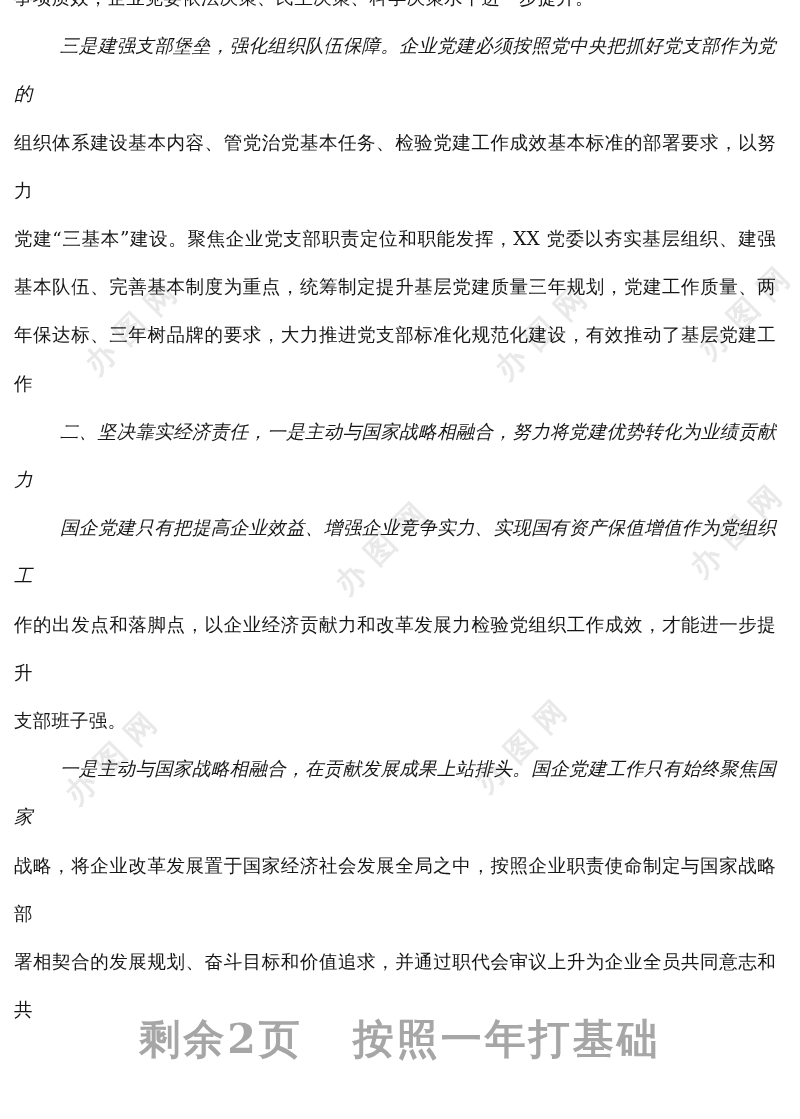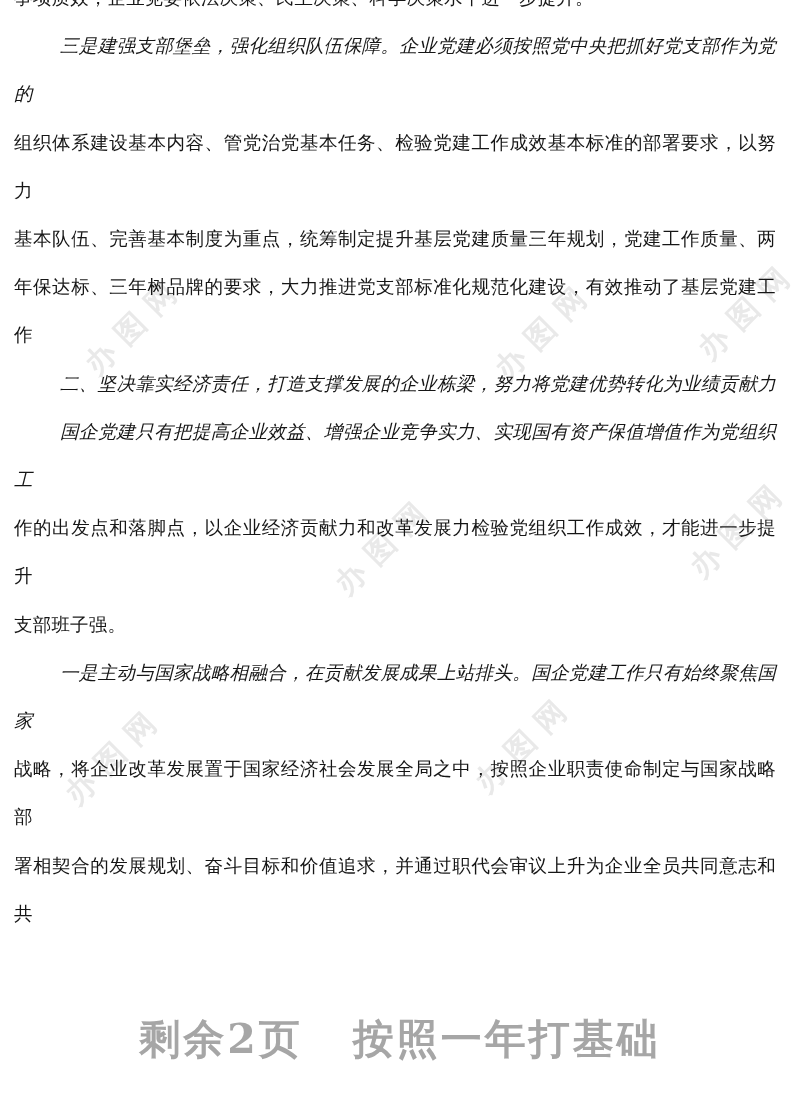--- a/index.html
+++ b/index.html
@@ -67,23 +67,24 @@
     <span class="wm" style="left:385px; top:545px;">办图网</span>
     <span class="wm" style="left:740px; top:528px;">办图网</span>
     <span class="wm" style="left:115px; top:755px;">办图网</span>
     <span class="wm" style="left:525px; top:743px;">办图网</span>
   </div>
 
   <div class="doc" id="doc" style="color: rgb(22, 22, 22);">
       <div class="line">事项质效，企业党委依法决策、民主决策、科学决策水平进一步提升。</div>
       <div class="line full ind">三是建强支部堡垒，强化组织队伍保障。企业党建必须按照党中央把抓好党支部作为党的</div>
       <div class="line full">组织体系建设基本内容、管党治党基本任务、检验党建工作成效基本标准的部署要求，以努力</div>
+      <div class="line full">党建“三基本”建设。聚焦企业党支部职责定位和职能发挥，XX 党委以夯实基层组织、建强</div>
       <div class="line full">基本队伍、完善基本制度为重点，统筹制定提升基层党建质量三年规划，党建工作质量、两</div>
       <div class="line full">年保达标、三年树品牌的要求，大力推进党支部标准化规范化建设，有效推动了基层党建工作</div>
-      <div class="line full ind">二、坚决靠实经济责任，打造支撑发展的企业栋梁，努力将党建优势转化为业绩贡献力</div>
+      <div class="line full ind">二、坚决靠实经济责任，一是主动与国家战略相融合，努力将党建优势转化为业绩贡献力</div>
       <div class="line full ind">国企党建只有把提高企业效益、增强企业竞争实力、实现国有资产保值增值作为党组织工</div>
       <div class="line full">作的出发点和落脚点，以企业经济贡献力和改革发展力检验党组织工作成效，才能进一步提升</div>
       <div class="line">支部班子强。</div>
       <div class="line full ind">一是主动与国家战略相融合，在贡献发展成果上站排头。国企党建工作只有始终聚焦国家</div>
       <div class="line full">战略，将企业改革发展置于国家经济社会发展全局之中，按照企业职责使命制定与国家战略部</div>
       <div class="line full">署相契合的发展规划、奋斗目标和价值追求，并通过职代会审议上升为企业全员共同意志和共</div>
     </div>
 
   <div class="banner" id="banner" style="color: rgb(166, 166, 166);">
     <span>剩余2页</span>

